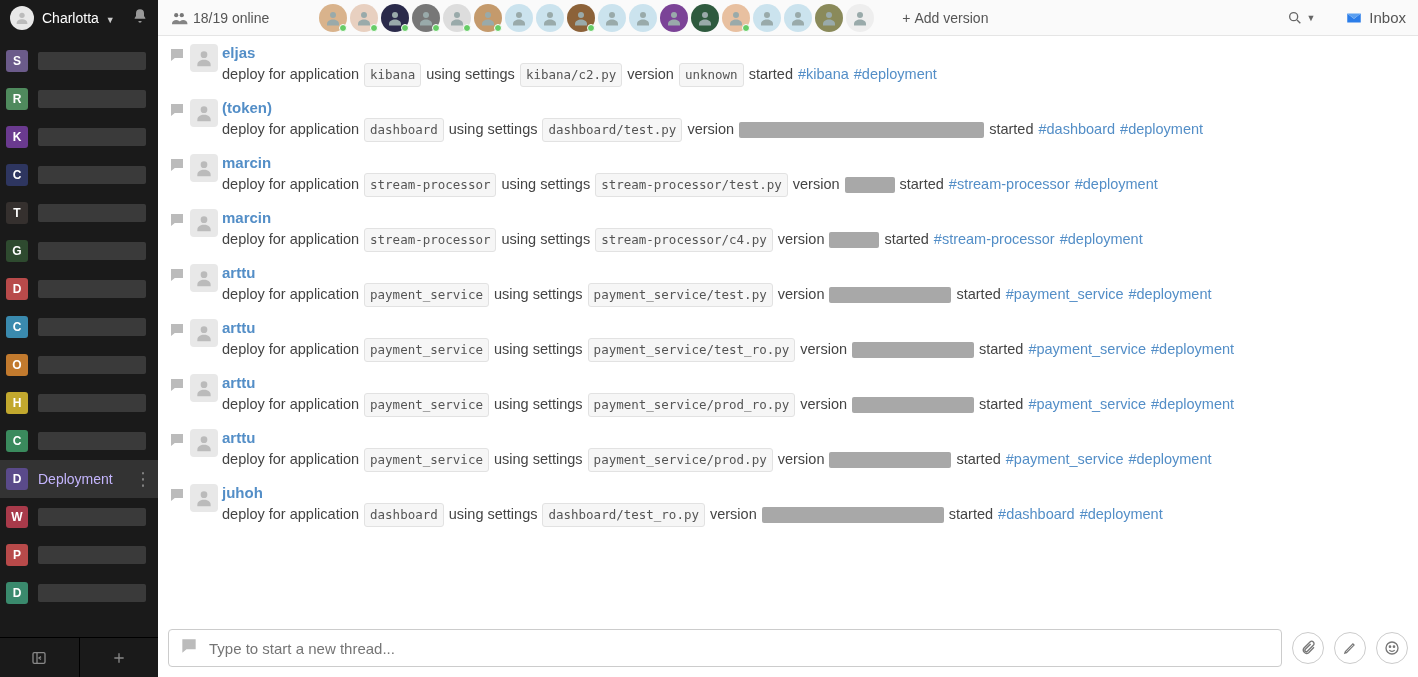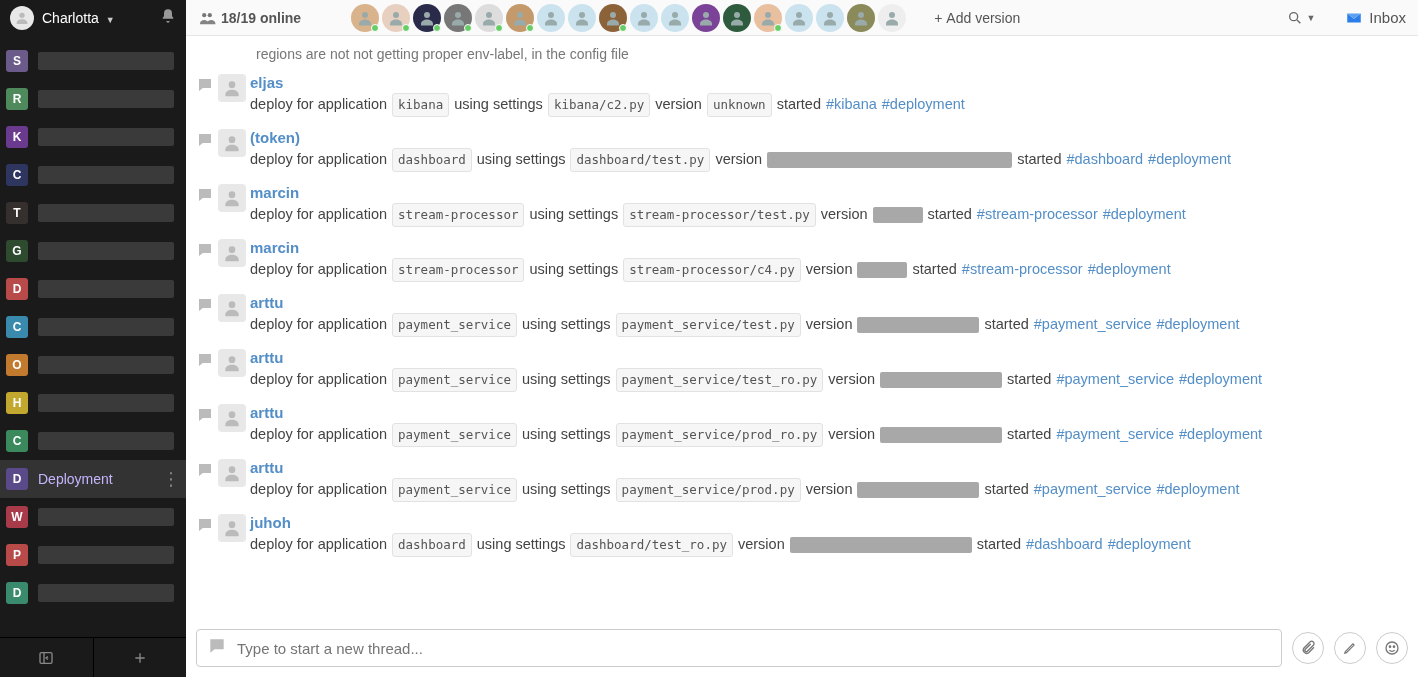--- a/index.html
+++ b/index.html
@@ -10,21 +10,21 @@
   overflow: hidden;
   width: 1418px;
   height: 677px;
 }
 .app {
   display: flex;
   width: 100%;
   height: 100%;
 }
 .sidebar {
-  width: 186px;
+  width: 158px;
   background: #1a1a1a;
   color: #ddd;
   display: flex;
   flex-direction: column;
   flex-shrink: 0;
 }
 .sidebar-header {
   height: 36px;
   display: flex;
   align-items: center;
@@ -95,21 +95,21 @@
 }
 .topbar {
   height: 36px;
   border-bottom: 1px solid #e5e5e5;
   background:#fafafa;
   display: flex;
   align-items: center;
   padding: 0 12px;
   gap: 10px;
 }
-.online-count { color:#555; display:flex; align-items:center; gap:5px; font-size:14px;font-weight:bold;}
+.online-count { color:#555; display:flex; align-items:center; gap:5px; font-size:14px;}
 .avatar-row { display:flex; gap:3px; margin-left:40px;}
 .avatar-small{ width:28px;height:28px;border-radius:50%;background:#cbe3ee;display:flex;align-items:center;justify-content:center;color:#888;font-size:11px;flex-shrink:0; position:relative;}
 .avatar-small svg{width:18px;height:18px;fill:#9aa;}
 .avatar-small .dot{position:absolute;bottom:0;right:0;width:8px;height:8px;border-radius:50%;background:#6c6;border:1px solid #fff;}
 .add-people{ color:#555; display:flex; align-items:center; gap:4px; margin-left:18px; cursor:pointer;}
 .topbar-right{ margin-left:auto; display:flex; align-items:center; gap:30px;}
 .search-btn{color:#666;font-size:16px;display:flex;align-items:center;gap:3px;cursor:pointer;}
 .inbox-btn{color:#555;display:flex;align-items:center;gap:6px;cursor:pointer;font-size:15px;}
 .inbox-icon{width:18px;height:18px;}
 
@@ -423,21 +423,20 @@
           <svg class="inbox-icon" viewBox="0 0 24 24" fill="#2b7de9">
               <path d="M3 6l9 7 9-7v12H3z"></path>
               <path d="M3 6h18l-9 7z" fill="#5a9ff0"></path>
             </svg>
           <span>Inbox</span>
         </span>
       </div>
     </div>
 
     <div class="messages" id="messages">
-      <div class="cutoff-line">regions are not not getting proper env-label, in the config file</div>
     <div class="msg">
           <span class="chat-bubble"><svg width="18" height="18" viewBox="0 0 24 24" fill="#bbb">
               <path d="M4 4h16v12H9l-5 4z"></path>
             </svg></span>
           <div class="avatar">
             <svg viewBox="0 0 24 24">
               <circle cx="12" cy="8" r="4"></circle>
               <path d="M4 20c0-4 4-6 8-6s8 2 8 6v2H4z"></path>
             </svg>
           </div>

